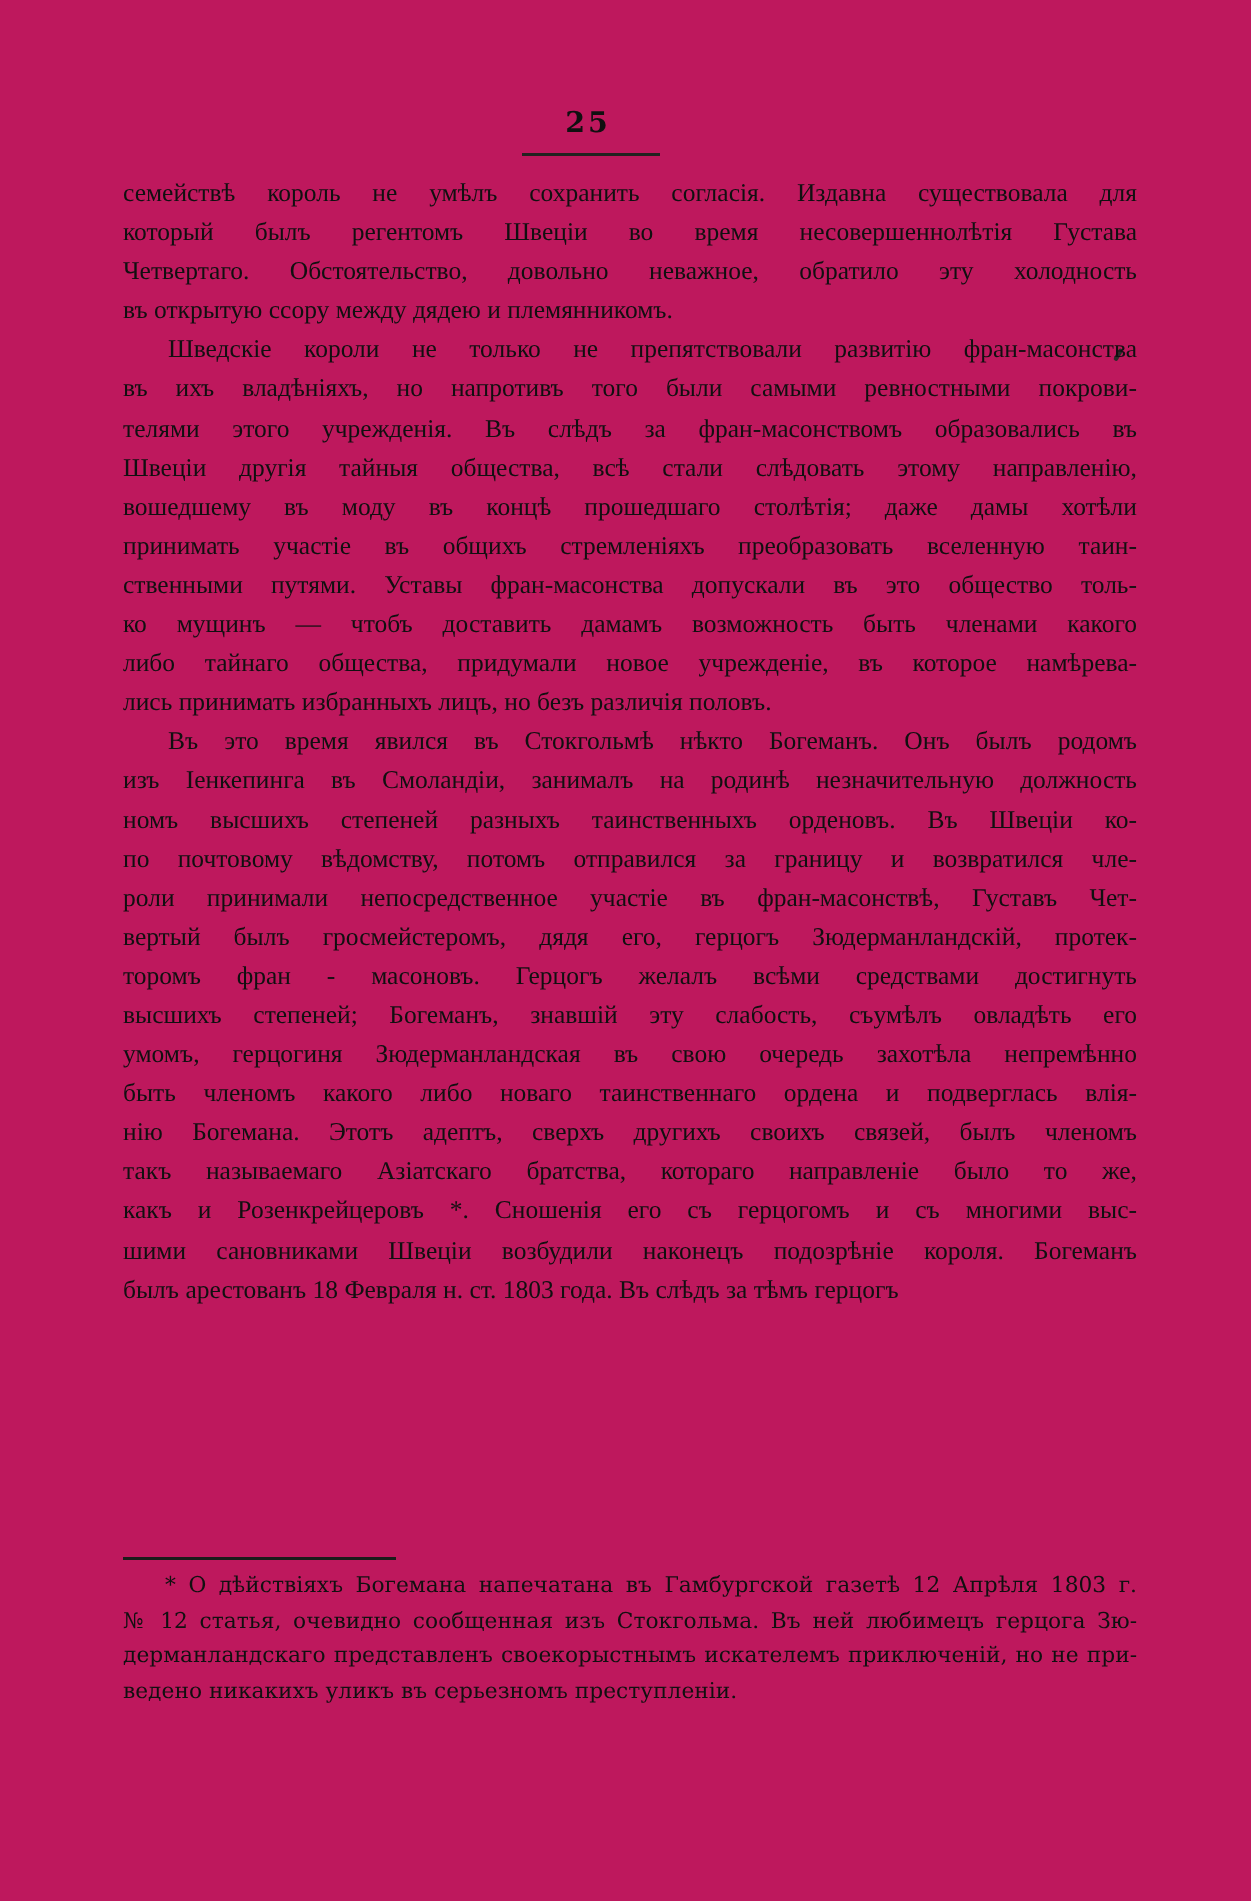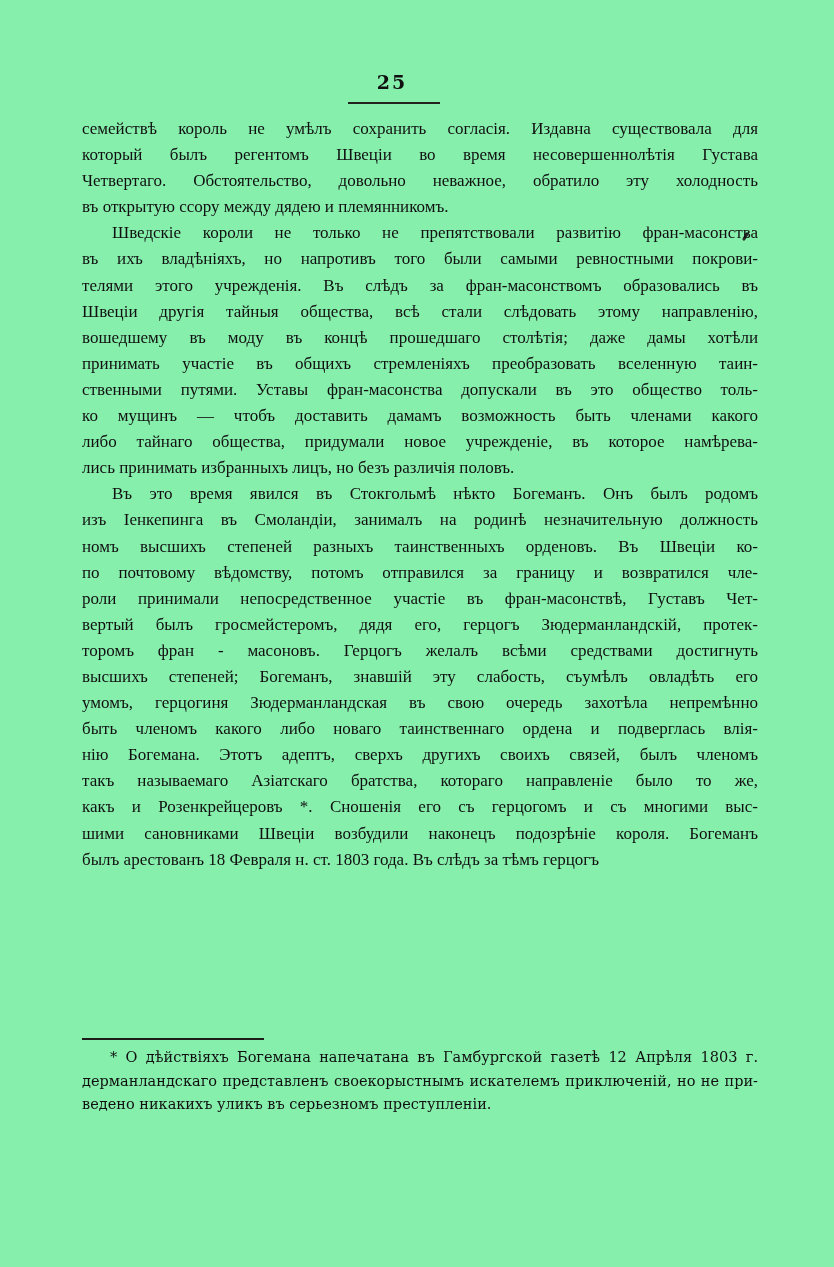--- a/index.html
+++ b/index.html
@@ -5,21 +5,21 @@
   html, body {
     margin: 0;
     padding: 0;
     background: #e8e8e6;
   }
   .page {
     position: relative;
     width: 834px;
     height: 1267px;
     margin: 0 auto;
-    background: #86efac;
+    background: #be185d;
     color: #101010;
     font-family: "DejaVu Serif", "Liberation Serif", serif;
     overflow: hidden;
   }
   .pagenum {
     position: absolute;
     top: 71px;
     left: 352px;
     width: 80px;
     text-align: center;
@@ -131,17 +131,18 @@
         <div class="line">какъ и Розенкрейцеровъ *.  Сношенія его съ герцогомъ  и  съ многими выс-</div>
         <div class="line">шими сановниками Швеціи возбудили наконецъ подозрѣніе короля.  Богеманъ</div>
         <div class="line">былъ арестованъ 18 Февраля н. ст. 1803 года. Въ слѣдъ за тѣмъ герцогъ</div>
       </div>
   </div>
 
   <div class="footnote-rule"></div>
 
   <div class="footnote">
       <div class="fn-line">* О дѣйствіяхъ Богемана напечатана въ Гамбургской газетѣ 12 Апрѣля 1803 г.</div>
+      <div class="fn-line">№ 12 статья, очевидно сообщенная изъ Стокгольма.  Въ ней любимецъ герцога Зю-</div>
       <div class="fn-line">дерманландскаго представленъ своекорыстнымъ искателемъ приключеній, но не при-</div>
       <div class="fn-line">ведено никакихъ уликъ въ серьезномъ преступленіи.</div>
     </div>
 
 </div>
 
 </body></html>

